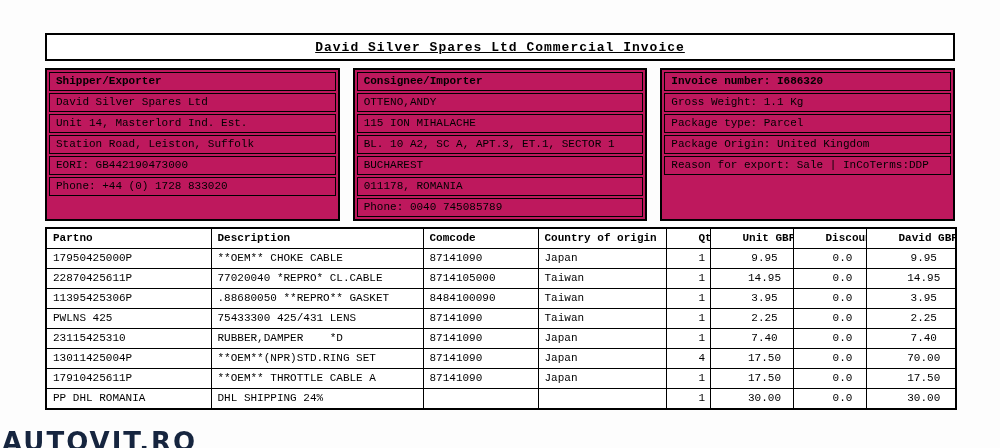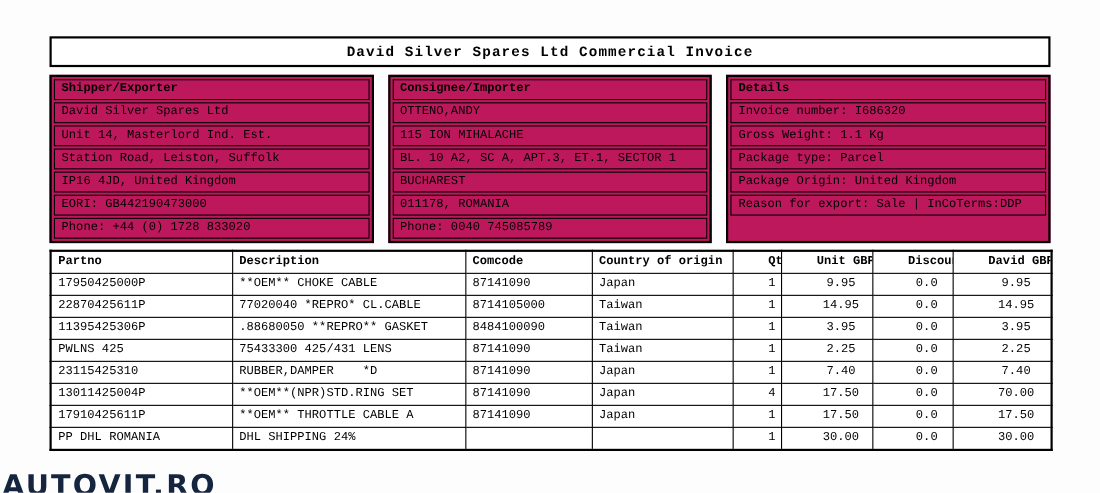--- a/index.html
+++ b/index.html
@@ -14,20 +14,21 @@
   .page { position: absolute; left: 45px; top: 33px; width: 910px; }
 
   .title-box {
     border: 2px solid #000;
     background: #fff;
     text-align: center;
     font-weight: bold;
     font-size: 13px;
     letter-spacing: 1px;
     padding: 5px 0 4px 0;
+    text-decoration: underline;
   }
 
   .boxes-row { display: flex; gap: 13px; margin-top: 7px; }
   .info-box { flex: 1; border: 2px solid #000; background: #be185d; padding: 2px; }
   .info-box .cell {
     border: 1px solid #000;
     margin-top: 2px;
     padding: 2px 6px;
     font-size: 11px;
     line-height: 13px;
@@ -83,37 +84,35 @@
 
   <div class="title-box">David Silver Spares Ltd Commercial Invoice</div>
 
   <div class="boxes-row">
 
     <div class="info-box">
       <div class="cell">Shipper/Exporter</div>
       <div class="cell">David Silver Spares Ltd</div>
       <div class="cell">Unit 14, Masterlord Ind. Est.</div>
       <div class="cell">Station Road, Leiston, Suffolk</div>
-      <div class="cell">IP16 4JD, United Kingdom</div>
       <div class="cell">EORI: GB442190473000</div>
       <div class="cell">Phone: +44 (0) 1728 833020</div>
     </div>
 
     <div class="info-box">
       <div class="cell">Consignee/Importer</div>
       <div class="cell">OTTENO,ANDY</div>
       <div class="cell">115 ION MIHALACHE</div>
       <div class="cell">BL. 10 A2, SC A, APT.3, ET.1, SECTOR 1</div>
       <div class="cell">BUCHAREST</div>
       <div class="cell">011178, ROMANIA</div>
       <div class="cell">Phone: 0040 745085789</div>
     </div>
 
     <div class="info-box">
-      <div class="cell">Details</div>
       <div class="cell">Invoice number: I686320</div>
       <div class="cell">Gross Weight: 1.1 Kg</div>
       <div class="cell">Package type: Parcel</div>
       <div class="cell">Package Origin: United Kingdom</div>
       <div class="cell">Reason for export: Sale | InCoTerms:DDP</div>
     </div>
 
   </div>
 
   <table class="items">

